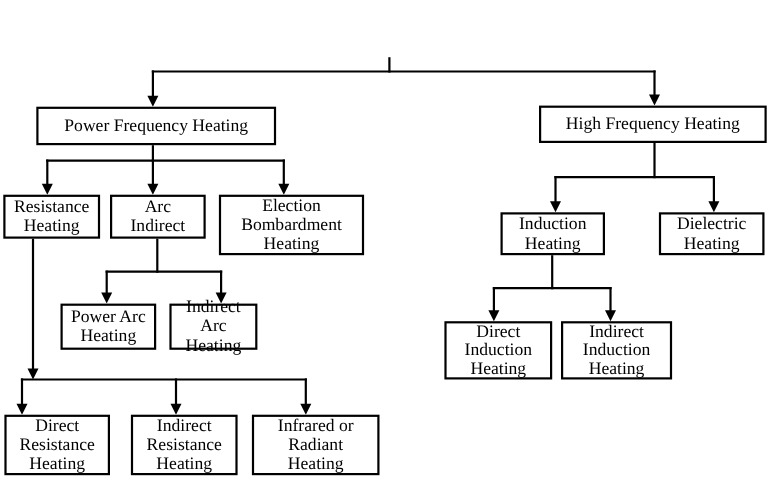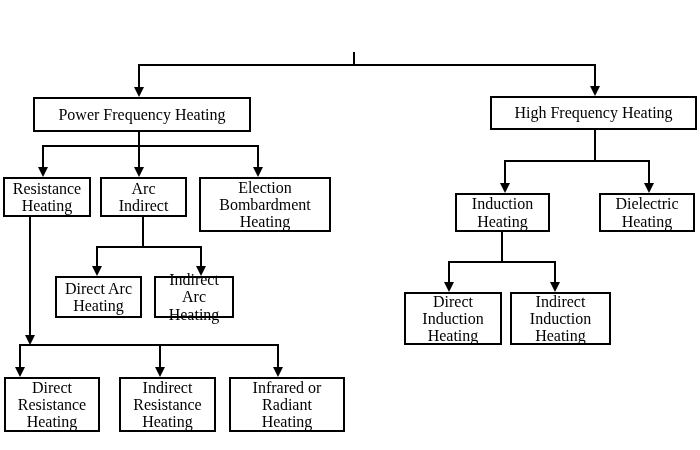--- a/index.html
+++ b/index.html
@@ -102,21 +102,21 @@
   <div class="node" style="left:3px;top:177px;width:88px;height:40px">Resistance
 Heating</div>
 
   <div class="node" style="left:100px;top:177px;width:87px;height:40px">Arc
 Indirect</div>
 
   <div class="node" style="left:199px;top:177px;width:132px;height:55px">Election
 Bombardment
 Heating</div>
 
-  <div class="node" style="left:55px;top:276px;width:87px;height:42px">Direct Arc
+  <div class="node" style="left:55px;top:276px;width:87px;height:42px">Power Arc
 Heating</div>
 
   <div class="node" style="left:154px;top:276px;width:80px;height:42px">Indirect Arc
 Heating</div>
 
   <div class="node" style="left:4px;top:377px;width:96px;height:55px">Direct
 Resistance
 Heating</div>
 
   <div class="node" style="left:119px;top:377px;width:97px;height:55px">Indirect

